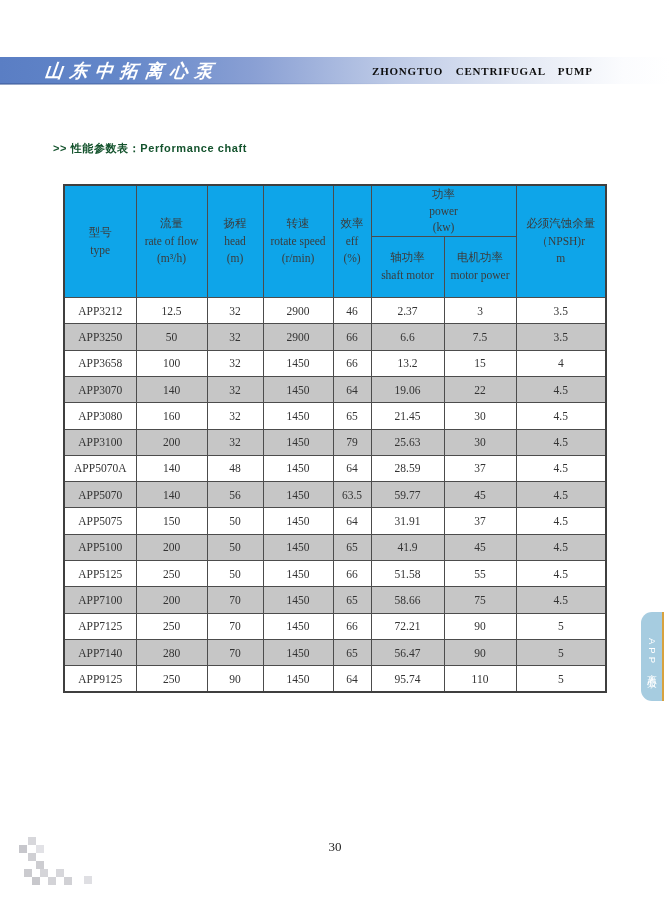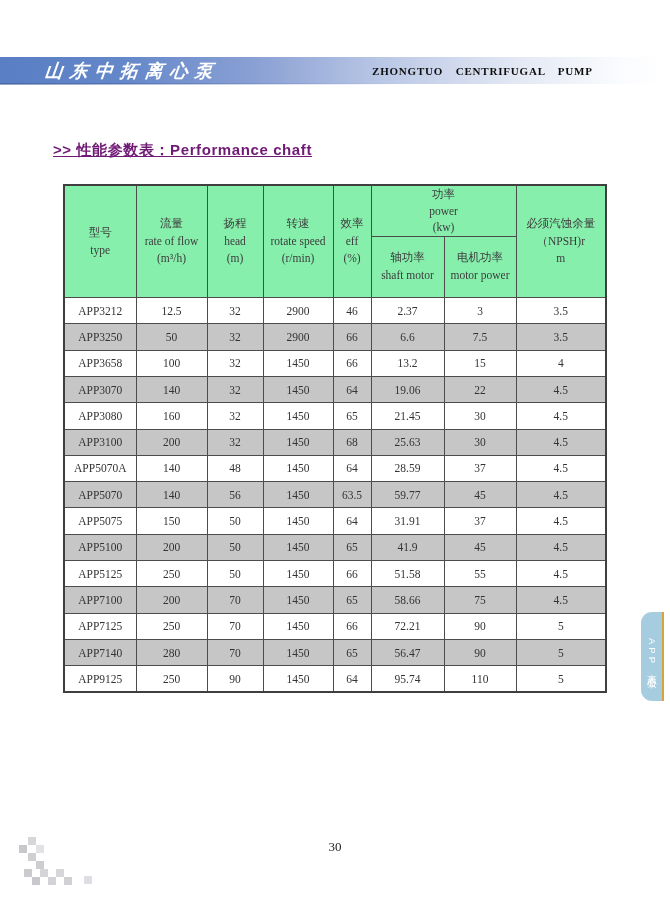--- a/index.html
+++ b/index.html
@@ -39,42 +39,41 @@
     font-family: "Liberation Serif", serif;
     font-weight: bold; font-size: 11px;
     letter-spacing: 0.8px; word-spacing: 9px;
     white-space: nowrap;
   }
 
   
   .section-title {
     position: absolute; left: 53px; top: 141px;
     font-family: "Liberation Sans", sans-serif;
-    font-weight: bold; font-size: 15px; color: #701a75;
+    font-weight: bold; font-size: 11px; color: #14532d;
     letter-spacing: 0.6px;
     white-space: nowrap;
-    text-decoration: underline;
   }
 
   
   .table-wrap { position: absolute; left: 63px; top: 184px; width: 544px; }
   table.perf {
     border-collapse: collapse; table-layout: fixed;
     width: 544px;
     border: 2px solid #3f3f3f;
     font-family: "Liberation Serif", serif;
     color: #333333;
   }
   table.perf th, table.perf td {
     border: 1px solid #4c4c4c;
     text-align: center; vertical-align: middle;
     padding: 0; overflow: hidden;
   }
   table.perf thead th {
-    background: #86efac;
+    background: #0ea5e9;
     font-weight: normal; font-size: 11.5px; color: #3c3c3c;
   }
   thead tr.h1 { height: 48px; }
   thead tr.h2 { height: 61px; }
   .hl { line-height: 1.55; }
   .hl-tight { line-height: 1.45; }
   table.perf tbody td { font-size: 11.5px; height: 25.3px; background: #ffffff; }
   table.perf tbody tr:nth-child(even) td { background: #c6c6c6; }
 
   
@@ -225,21 +224,21 @@
           <td>65</td>
           <td>21.45</td>
           <td>30</td>
           <td>4.5</td>
         </tr>
         <tr>
           <td>APP3100</td>
           <td>200</td>
           <td>32</td>
           <td>1450</td>
-          <td>68</td>
+          <td>79</td>
           <td>25.63</td>
           <td>30</td>
           <td>4.5</td>
         </tr>
         <tr>
           <td>APP5070A</td>
           <td>140</td>
           <td>48</td>
           <td>1450</td>
           <td>64</td>

